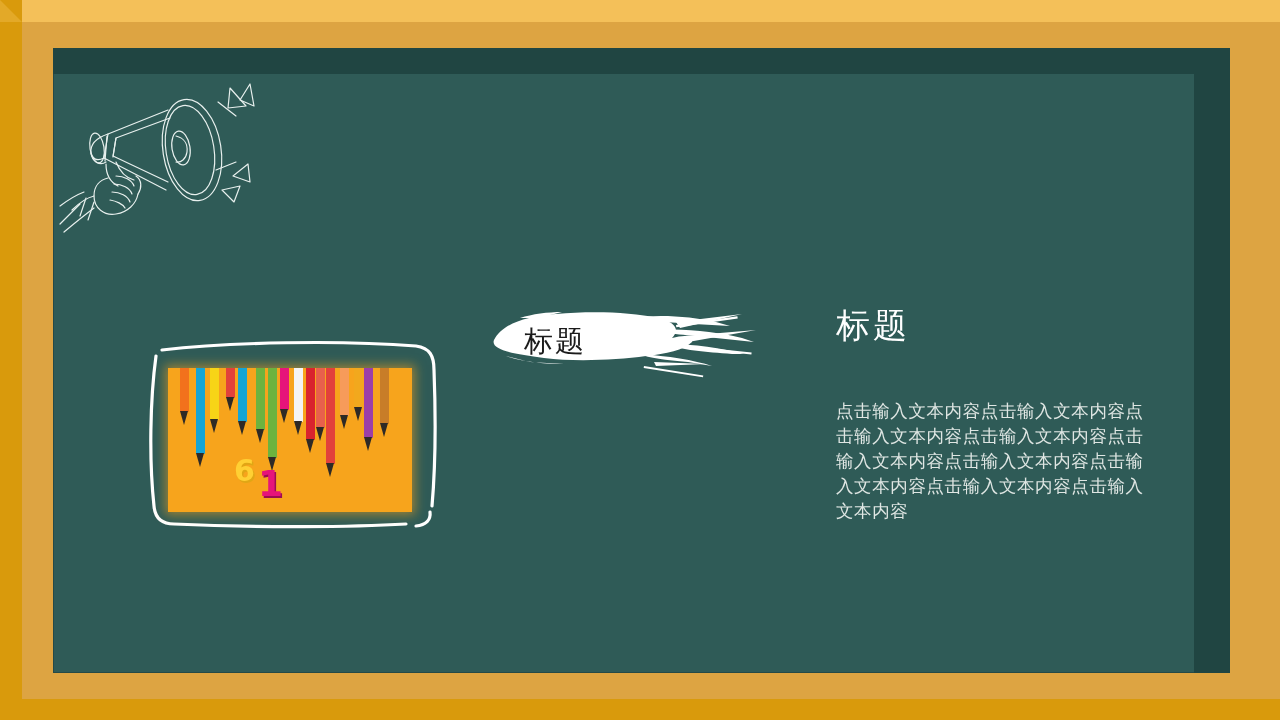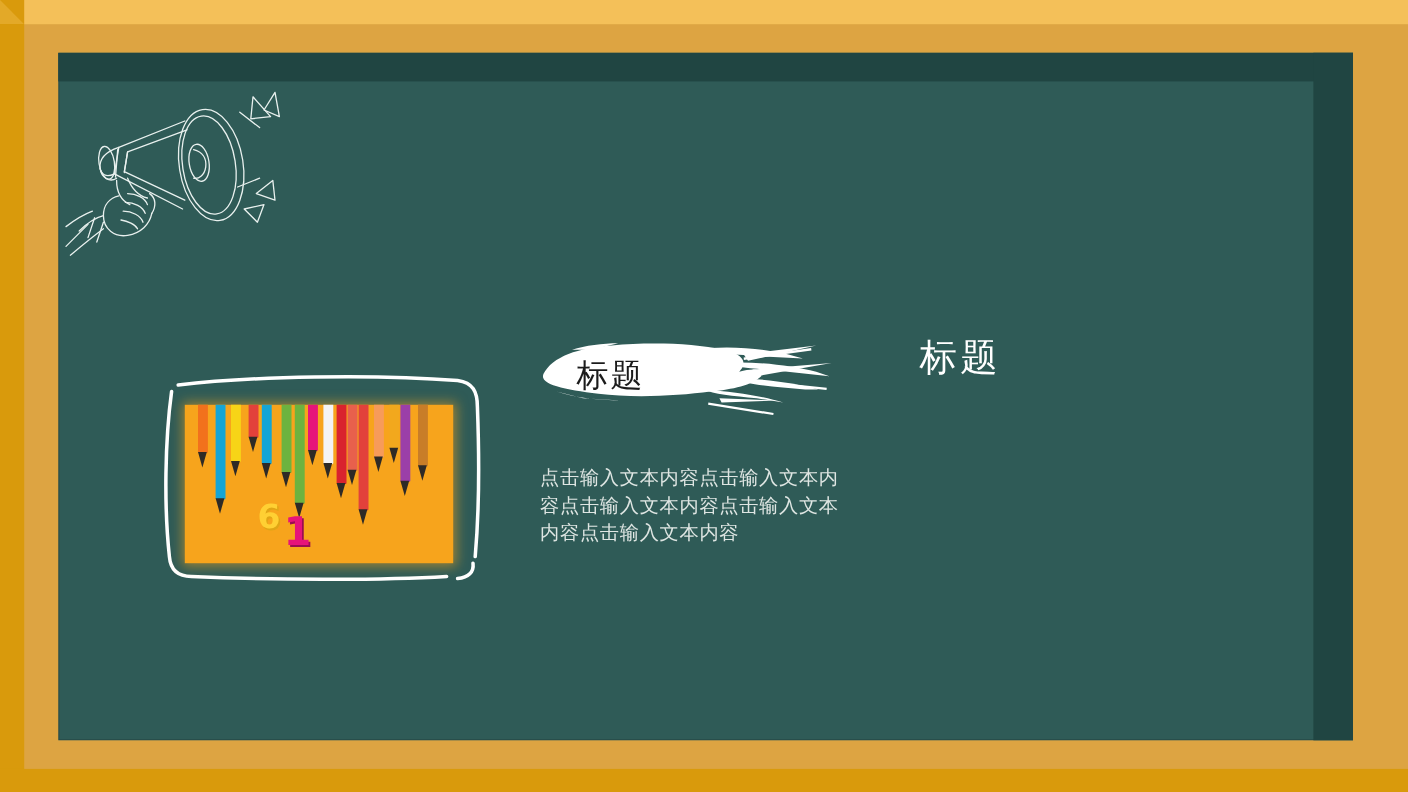--- a/index.html
+++ b/index.html
@@ -310,20 +310,20 @@
           <path d="M40 18 C52 14 68 12 82 12 L58 18 Z"></path>
           <path d="M26 56 C44 62 66 64 84 64 L50 62 Z"></path>
           <rect x="196" y="25" width="62" height="2.2" transform="rotate(-8 196 25)"></rect>
           <rect x="200" y="45" width="72" height="2" transform="rotate(6 200 45)"></rect>
           <rect x="164" y="66" width="60" height="2" transform="rotate(9 164 66)"></rect>
         </g>
       </svg>
       <div class="brush-label">标题</div>
     </div>
 
-    <div class="body-text">点击输入文本内容点击输入文本内容点击输入文本内容点击输入文本内容点击输入文本内容</div>
   </div>
 
   <div class="col-right">
     <div class="plain-title">标题</div>
+    <div class="body-text">点击输入文本内容点击输入文本内容点击输入文本内容点击输入文本内容点击输入文本内容点击输入文本内容点击输入文本内容点击输入文本内容点击输入文本内容</div>
   </div>
 
 </div>
 
 </body></html>

